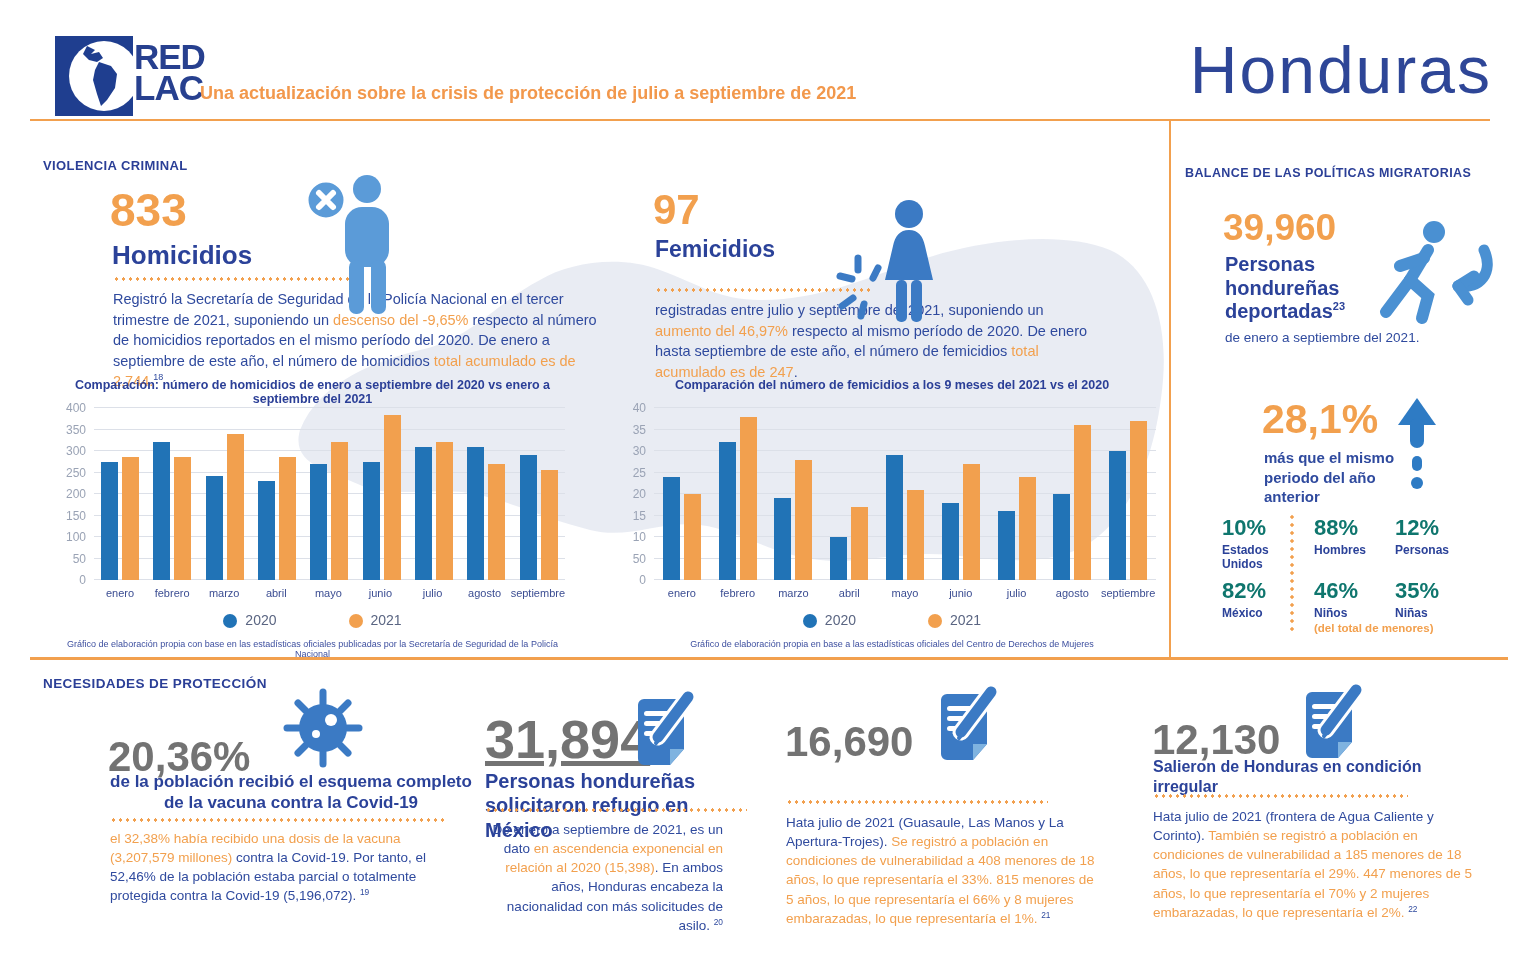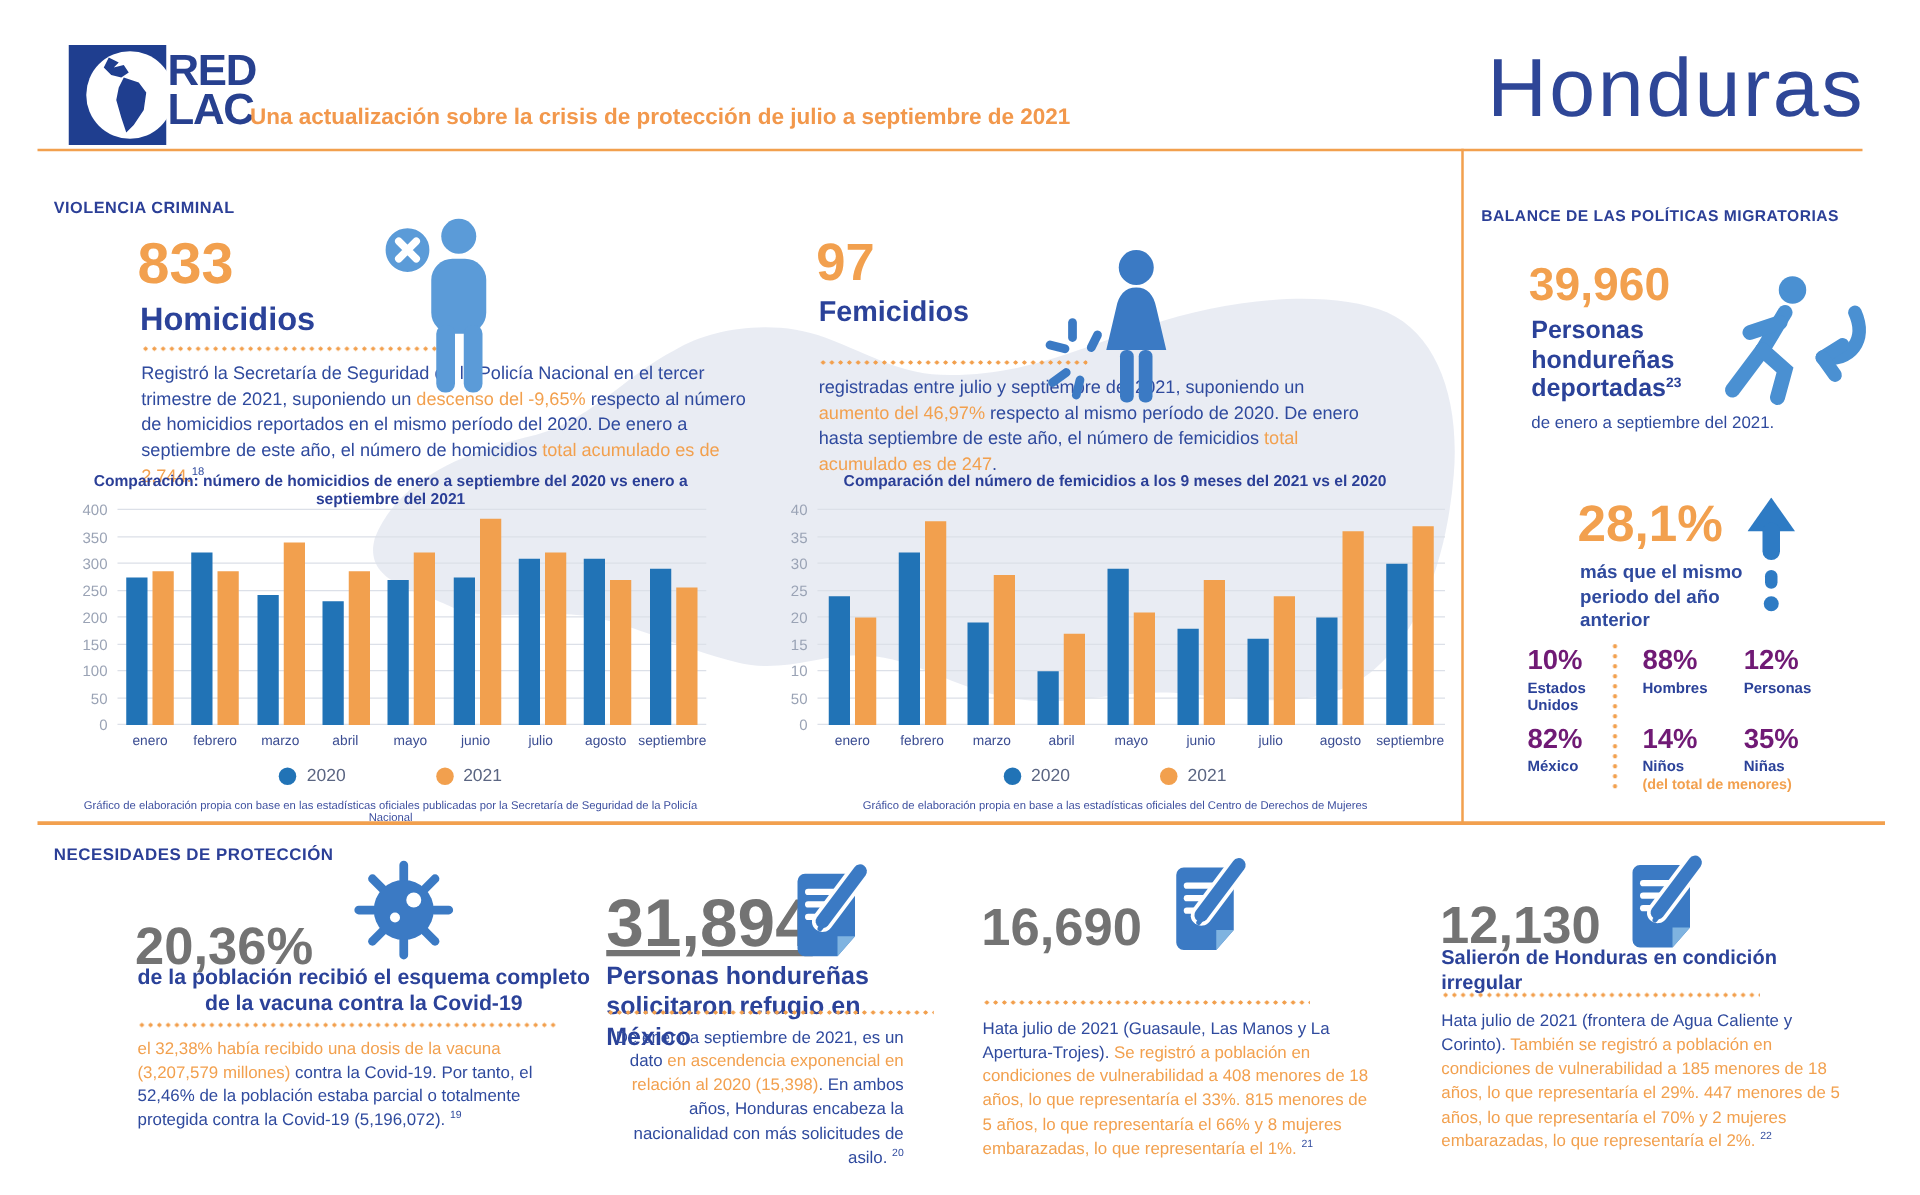--- a/index.html
+++ b/index.html
@@ -70,21 +70,21 @@
   
   .bal-title { left:1185px; top:166px; width:330px; font-size:12.5px; }
   .dep-number { left:1223px; top:207px; font-size:37px; font-weight:bold; color:#F2A04E; }
   .dep-label { left:1225px; top:253px; width:160px; font-size:20px; font-weight:bold; color:#2B4299; line-height:1.18; }
   .dep-sub { left:1225px; top:330px; width:260px; font-size:13.5px; color:#2F4A9E; }
   .runner-icon { left:1372px; top:220px; }
   .inc-number { left:1262px; top:396px; font-size:41px; font-weight:bold; color:#F2A04E; }
   .arrow-icon { left:1398px; top:398px; }
   .inc-caption { left:1264px; top:448px; width:150px; font-size:15px; font-weight:bold; color:#2F4A9E; line-height:1.3; }
 
-  .stat-pct { font-size:22px; font-weight:bold; color:#701a75; }
+  .stat-pct { font-size:22px; font-weight:bold; color:#0f766e; }
   .stat-label { font-size:12px; font-weight:bold; color:#2B4299; line-height:1.15; margin-top:3px; }
   .dotted-v { width:4px; background-image:radial-gradient(circle,#F2A04E 1.5px,transparent 1.8px); background-size:4px 8px; background-repeat:repeat-y; }
   .bal-divider { left:1290px; top:513px; height:122px; }
   .menores-note { left:1314px; top:622px; width:200px; font-size:11.5px; font-weight:bold; color:#F2A04E; }
 
   
   .nec-title { left:43px; top:676px; font-size:13.5px; }
   .card-number { font-weight:bold; color:#737373; position:absolute; }
   .card-heading { font-weight:bold; color:#2B4299; position:absolute; line-height:1.22; }
   .card-para { position:absolute; font-size:13.5px; line-height:1.42; }
@@ -400,21 +400,21 @@
 
   <div class="abs" style="left:1314px; top:515px; width:70px;">
     <div class="stat-pct">88%</div>
     <div class="stat-label">Hombres</div>
   </div>
   <div class="abs" style="left:1395px; top:515px; width:70px;">
     <div class="stat-pct">12%</div>
     <div class="stat-label">Personas</div>
   </div>
   <div class="abs" style="left:1314px; top:578px; width:70px;">
-    <div class="stat-pct">14%</div>
+    <div class="stat-pct">46%</div>
     <div class="stat-label">Niños</div>
   </div>
   <div class="abs" style="left:1395px; top:578px; width:70px;">
     <div class="stat-pct">35%</div>
     <div class="stat-label">Niñas</div>
   </div>
   <div class="abs menores-note">(del total de menores)</div>
 
   <div class="abs section-title nec-title">NECESIDADES DE PROTECCIÓN</div>
 

